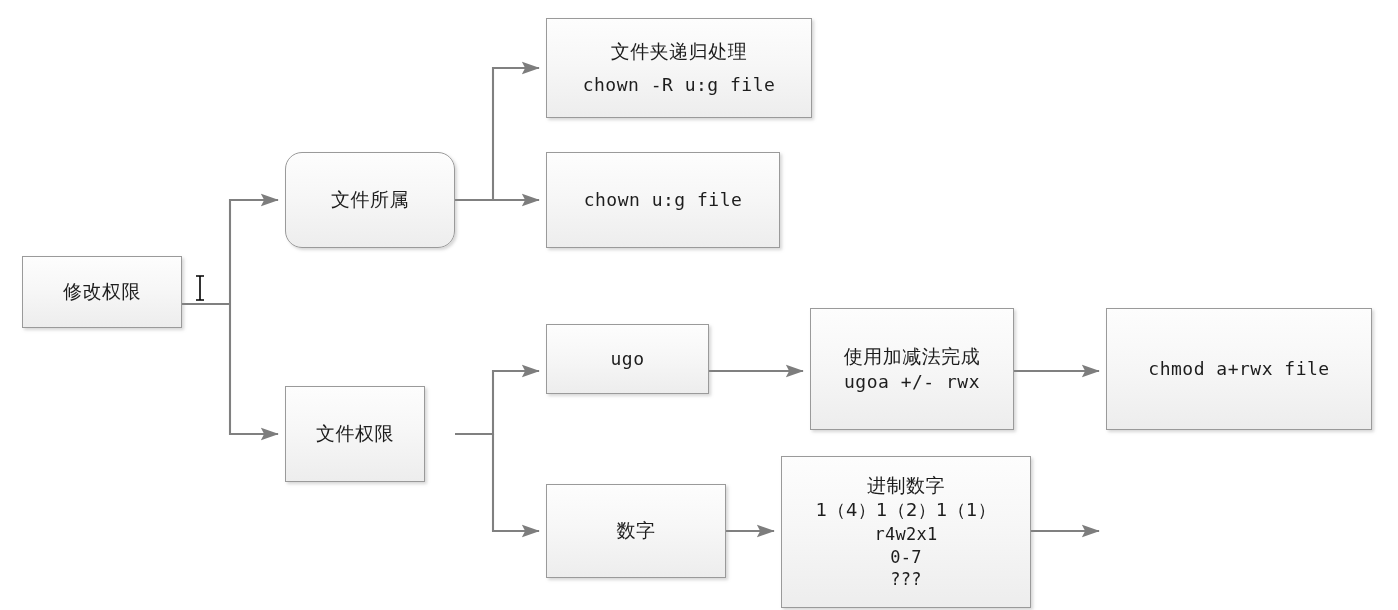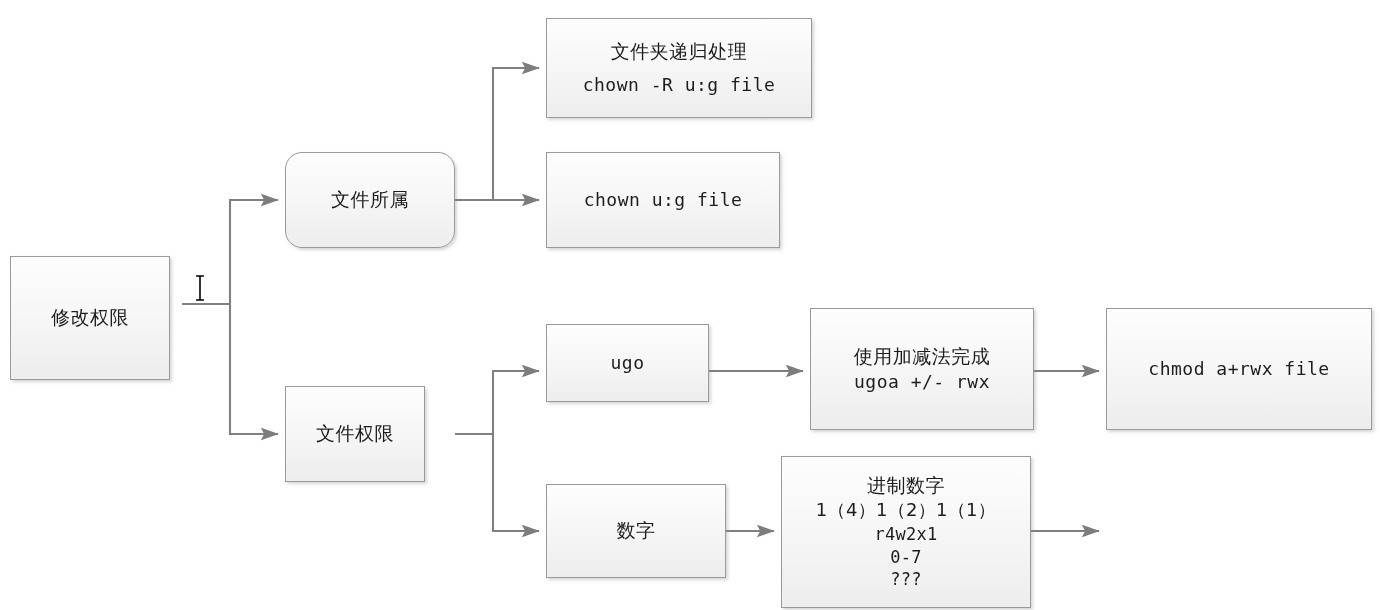--- a/index.html
+++ b/index.html
@@ -106,43 +106,43 @@
       <path d="M709,531 L774,531" marker-end="url(#arrow)"></path>
 
       <path d="M1031,531 L1099,531" marker-end="url(#arrow)"></path>
     </g>
   </svg>
 
   <svg id="text-cursor" viewBox="0 0 12 26" xmlns="http://www.w3.org/2000/svg" style="left: 194px; top: 275px;">
     <path d="M2,1 H10 M6,1 V25 M2,25 H10" stroke="#000000" stroke-width="1.6" fill="none"></path>
   </svg>
 
-<div class="node" style="left: 10px; top: 256px; width: 160px; height: 124px; border-color: rgb(154, 154, 154); color: rgb(29, 29, 29); background: linear-gradient(rgb(253, 253, 253) 0%, rgb(247, 247, 247) 45%, rgb(237, 237, 237) 100%);">
+<div class="node" style="left: 22px; top: 256px; width: 160px; height: 72px; border-color: rgb(154, 154, 154); color: rgb(29, 29, 29); background: linear-gradient(rgb(253, 253, 253) 0%, rgb(247, 247, 247) 45%, rgb(237, 237, 237) 100%);">
       <span class="line cjk">修改权限</span>
     </div>
     <div class="node" style="left: 285px; top: 152px; width: 170px; height: 96px; border-color: rgb(154, 154, 154); color: rgb(29, 29, 29); background: linear-gradient(rgb(253, 253, 253) 0%, rgb(247, 247, 247) 45%, rgb(237, 237, 237) 100%); border-radius: 17px;">
       <span class="line cjk">文件所属</span>
     </div>
     <div class="node" style="left: 285px; top: 386px; width: 140px; height: 96px; border-color: rgb(154, 154, 154); color: rgb(29, 29, 29); background: linear-gradient(rgb(253, 253, 253) 0%, rgb(247, 247, 247) 45%, rgb(237, 237, 237) 100%);">
       <span class="line cjk">文件权限</span>
     </div>
     <div class="node" style="left: 546px; top: 18px; width: 266px; height: 100px; border-color: rgb(154, 154, 154); color: rgb(29, 29, 29); background: linear-gradient(rgb(253, 253, 253) 0%, rgb(247, 247, 247) 45%, rgb(237, 237, 237) 100%); gap: 8px;">
       <span class="line cjk">文件夹递归处理</span>
       <span class="line mono">chown -R u:g file</span>
     </div>
     <div class="node" style="left: 546px; top: 152px; width: 234px; height: 96px; border-color: rgb(154, 154, 154); color: rgb(29, 29, 29); background: linear-gradient(rgb(253, 253, 253) 0%, rgb(247, 247, 247) 45%, rgb(237, 237, 237) 100%);">
       <span class="line mono">chown u:g file</span>
     </div>
-    <div class="node" style="left: 546px; top: 324px; width: 163px; height: 78px; border-color: rgb(154, 154, 154); color: rgb(29, 29, 29); background: linear-gradient(rgb(253, 253, 253) 0%, rgb(247, 247, 247) 45%, rgb(237, 237, 237) 100%);">
+    <div class="node" style="left: 546px; top: 324px; width: 163px; height: 70px; border-color: rgb(154, 154, 154); color: rgb(29, 29, 29); background: linear-gradient(rgb(253, 253, 253) 0%, rgb(247, 247, 247) 45%, rgb(237, 237, 237) 100%);">
       <span class="line mono">ugo</span>
     </div>
     <div class="node" style="left: 546px; top: 484px; width: 180px; height: 94px; border-color: rgb(154, 154, 154); color: rgb(29, 29, 29); background: linear-gradient(rgb(253, 253, 253) 0%, rgb(247, 247, 247) 45%, rgb(237, 237, 237) 100%);">
       <span class="line cjk">数字</span>
     </div>
-    <div class="node" style="left: 810px; top: 308px; width: 224px; height: 122px; border-color: rgb(154, 154, 154); color: rgb(29, 29, 29); background: linear-gradient(rgb(253, 253, 253) 0%, rgb(247, 247, 247) 45%, rgb(237, 237, 237) 100%);">
+    <div class="node" style="left: 810px; top: 308px; width: 204px; height: 122px; border-color: rgb(154, 154, 154); color: rgb(29, 29, 29); background: linear-gradient(rgb(253, 253, 253) 0%, rgb(247, 247, 247) 45%, rgb(237, 237, 237) 100%);">
       <span class="line cjk">使用加减法完成</span>
       <span class="line mono">ugoa +/- rwx</span>
     </div>
     <div class="node" style="left: 781px; top: 456px; width: 250px; height: 152px; border-color: rgb(154, 154, 154); color: rgb(29, 29, 29); background: linear-gradient(rgb(253, 253, 253) 0%, rgb(247, 247, 247) 45%, rgb(237, 237, 237) 100%); justify-content: center;">
       <span class="line cjk">进制数字</span>
       <span class="line mixed">1（4）1（2）1（1）</span>
       <span class="line mono-sm">r4w2x1</span>
       <span class="line mono-sm">0-7</span>
       <span class="line mono-sm">???</span>
     </div>

